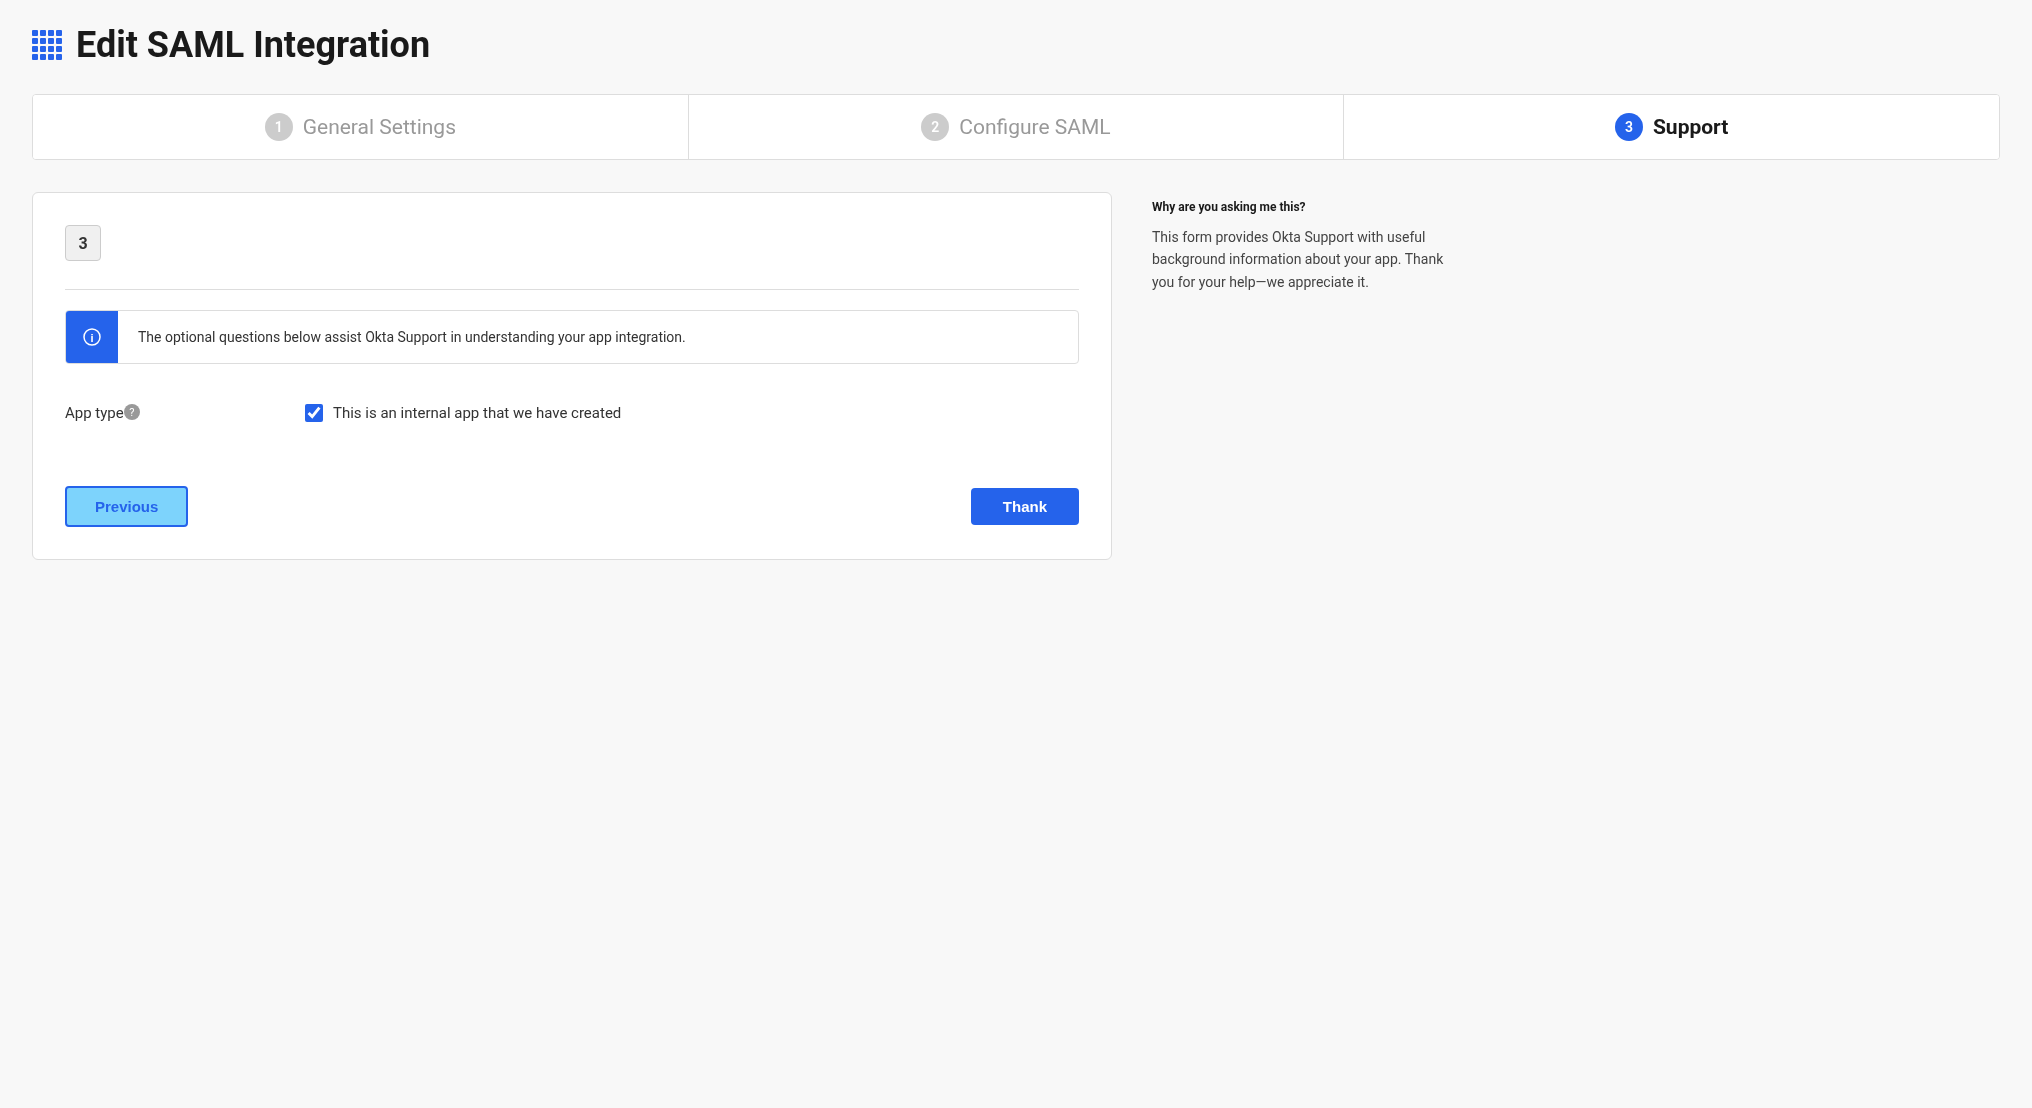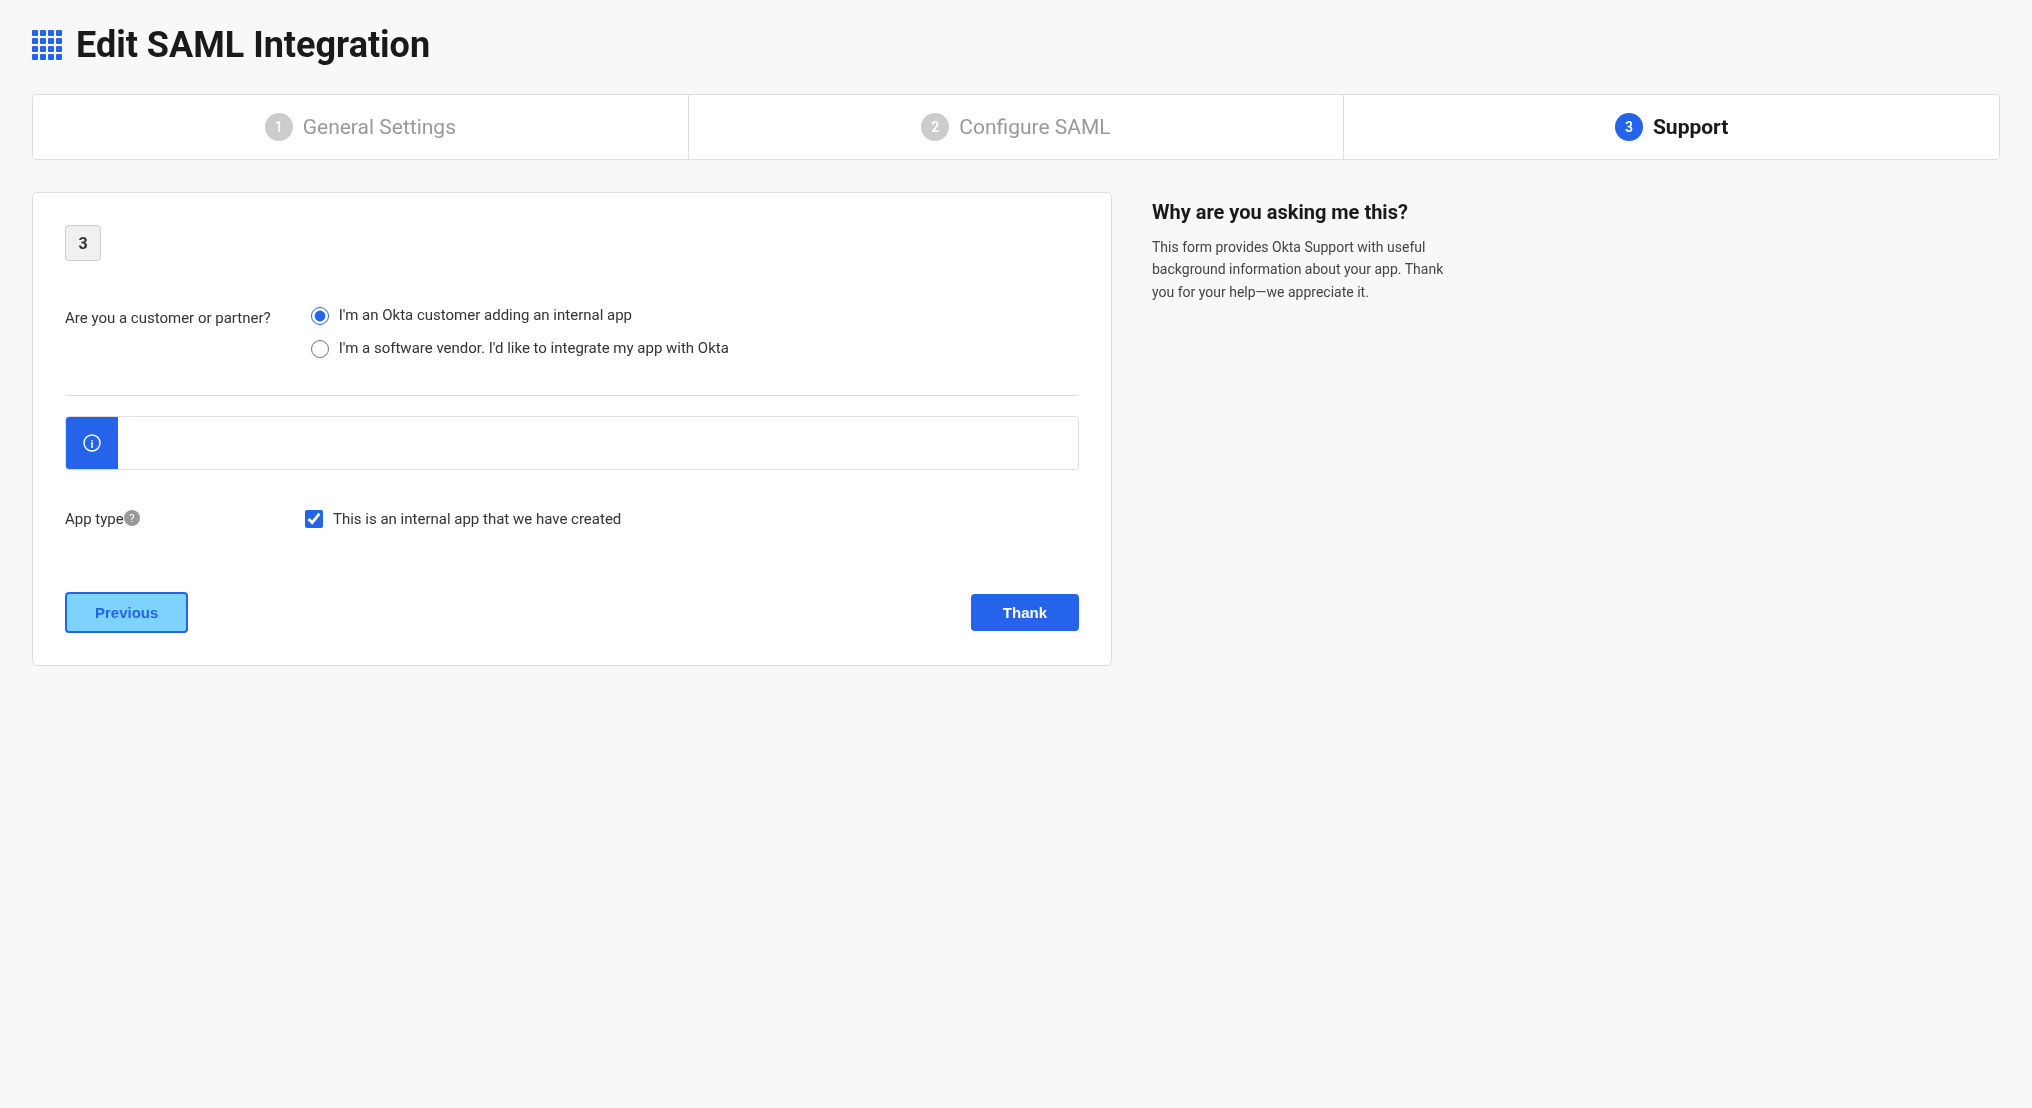--- a/index.html
+++ b/index.html
@@ -293,21 +293,21 @@
     }
 
     
     .sidebar {
       width: 300px;
       flex-shrink: 0;
       padding-top: 8px;
     }
 
     .sidebar-title {
-      font-size: 20px;
+      font-size: 12px;
       font-weight: 700;
       color: #1a1a1a;
       margin-bottom: 12px;
     }
 
     .sidebar-text {
       font-size: 14px;
       color: #444;
       line-height: 1.6;
     }
@@ -367,43 +367,31 @@
 </div>
 
 <div class="main-layout">
 
   <div class="card">
 
     <div class="card-header">
       <div class="step-badge">3</div>
     </div>
 
-    <div class="question-row">
-      <span class="question-label">Are you a customer or partner?</span>
-      <div class="radio-group">
-        <div class="radio-option">
-          <input type="radio" id="opt1" name="customer_partner" checked="" style="">
-          <label for="opt1">I'm an Okta customer adding an internal app</label>
-        </div>
-        <div class="radio-option">
-          <input type="radio" id="opt2" name="customer_partner" style="">
-          <label for="opt2">I'm a software vendor. I'd like to integrate my app with Okta</label>
-        </div>
-      </div>
-    </div>
 
     <hr class="divider">
 
     <div class="info-banner">
       <div class="info-banner-icon">
         <svg width="18" height="18" viewBox="0 0 18 18" fill="none" xmlns="http://www.w3.org/2000/svg">
           <circle cx="9" cy="9" r="8" stroke="white" stroke-width="1.5"></circle>
           <text x="9" y="13.5" text-anchor="middle" fill="white" font-size="11" font-weight="bold" font-family="sans-serif">i</text>
         </svg>
       </div>
+      <span class="info-banner-text">The optional questions below assist Okta Support in understanding your app integration.</span>
     </div>
 
     <div class="app-type-row">
       <div class="app-type-label">
         <span>App type</span>
         <span class="help-icon">?</span>
       </div>
       <div class="checkbox-option">
         <input type="checkbox" id="internal-app" checked="" style="">
         <label for="internal-app">This is an internal app that we have created</label>

